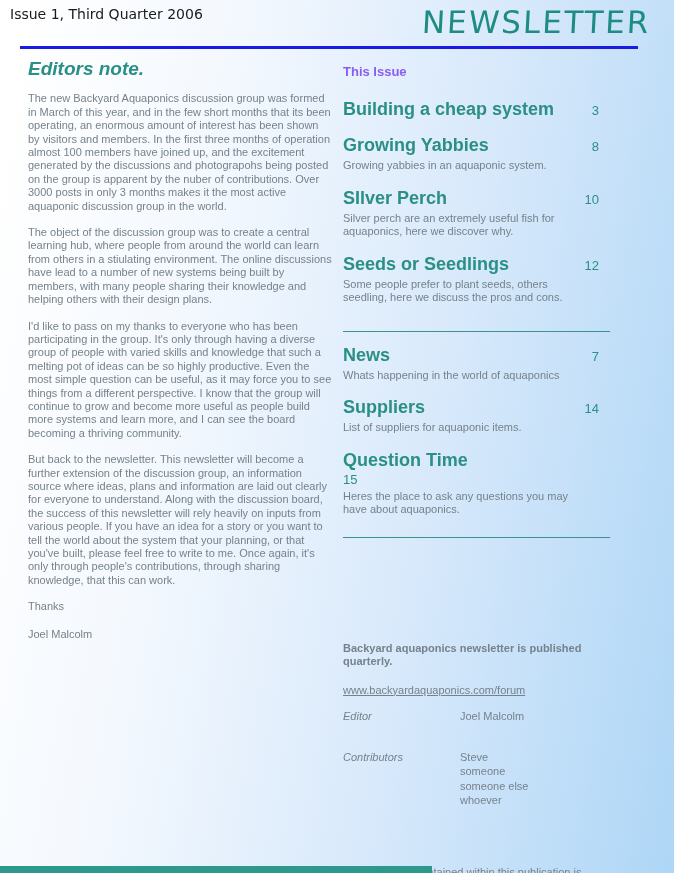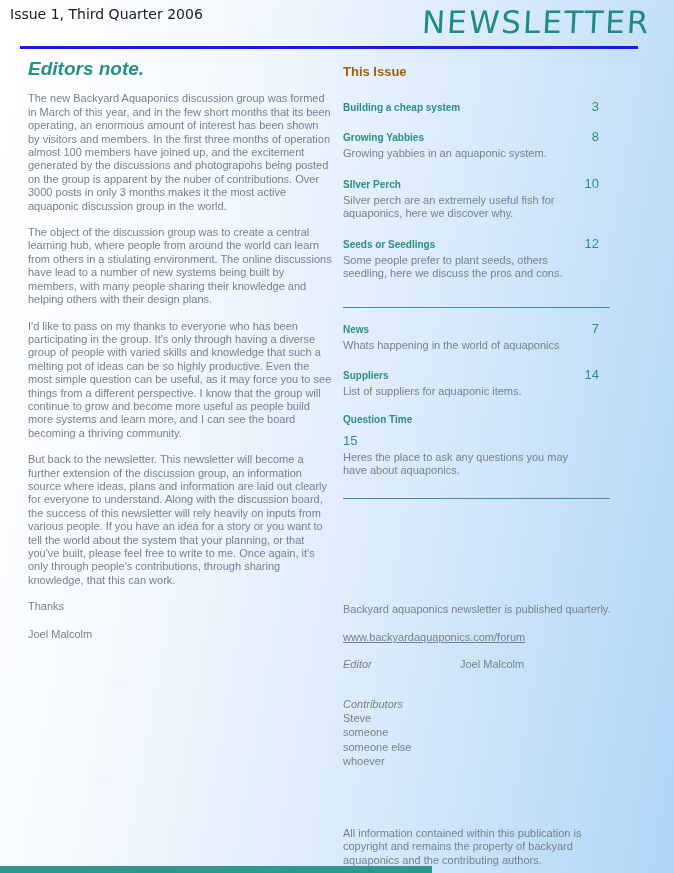--- a/index.html
+++ b/index.html
@@ -38,43 +38,43 @@
     font-style:italic;
   }
   .left-col p { margin:0 0 13px 0; }
   .signoff { margin-top:12px; }
   .signoff p { margin:0 0 14px 0; }
   
   .right-col {
     position:absolute; left:343px; top:64px; width:268px;
   }
   .this-issue-heading {
-    color:#a16207; font-weight:bold; font-size:13px;
+    color:#8b5cf6; font-weight:bold; font-size:13px;
     margin:0 0 20px 0;
   }
   .toc-item { margin-bottom:15px; }
   .toc-head { display:flex; justify-content:space-between; align-items:baseline; }
-  .toc-title { color:#2a8f85; font-weight:bold; font-size:10px; }
+  .toc-title { color:#2a8f85; font-weight:bold; font-size:18px; }
   .toc-page { color:#2a8f85; font-size:13px; padding-right:12px; }
-  .toc-page-below { color:#2a8f85; font-size:13px; margin-top:8px; }
+  .toc-page-below { color:#2a8f85; font-size:13px; margin-top:1px; }
   .toc-desc {
     color:#76828b; font-size:11px; line-height:13.5px;
     margin-top:3px; width:232px;
   }
   .teal-divider {
     height:1px; background:#3b948c; width:267px;
     border:none; margin:0;
   }
   .divider-1 { margin:26px 0 13px 0; }
   .divider-2 { margin:20px 0 0 0; }
   .pub-block { margin-top:104px; font-size:11px; line-height:13.5px; color:#76828b; }
-  .pub-line { margin:0 0 15px 0; }
+  .pub-line { margin:0 0 15px 0;font-weight:bold; }
   .site-url { margin:0 0 13px 0;text-decoration:underline; }
   .kv-row { display:flex; margin-top:12px; }
-  .kv-row.contributors { margin-top:27px;flex-direction:column; }
+  .kv-row.contributors { margin-top:27px; }
   .kv-label { width:117px; flex:none;font-style:italic; }
   .kv-value div { margin-bottom:1px; }
   .copyright {
     margin-top:57px; width:280px;
     font-size:11px; line-height:13.5px; color:#76828b;
   }
   .footer-bar {
     position:absolute; left:0; bottom:0;
     width:432px; height:7px;
     background:#2d998d;

